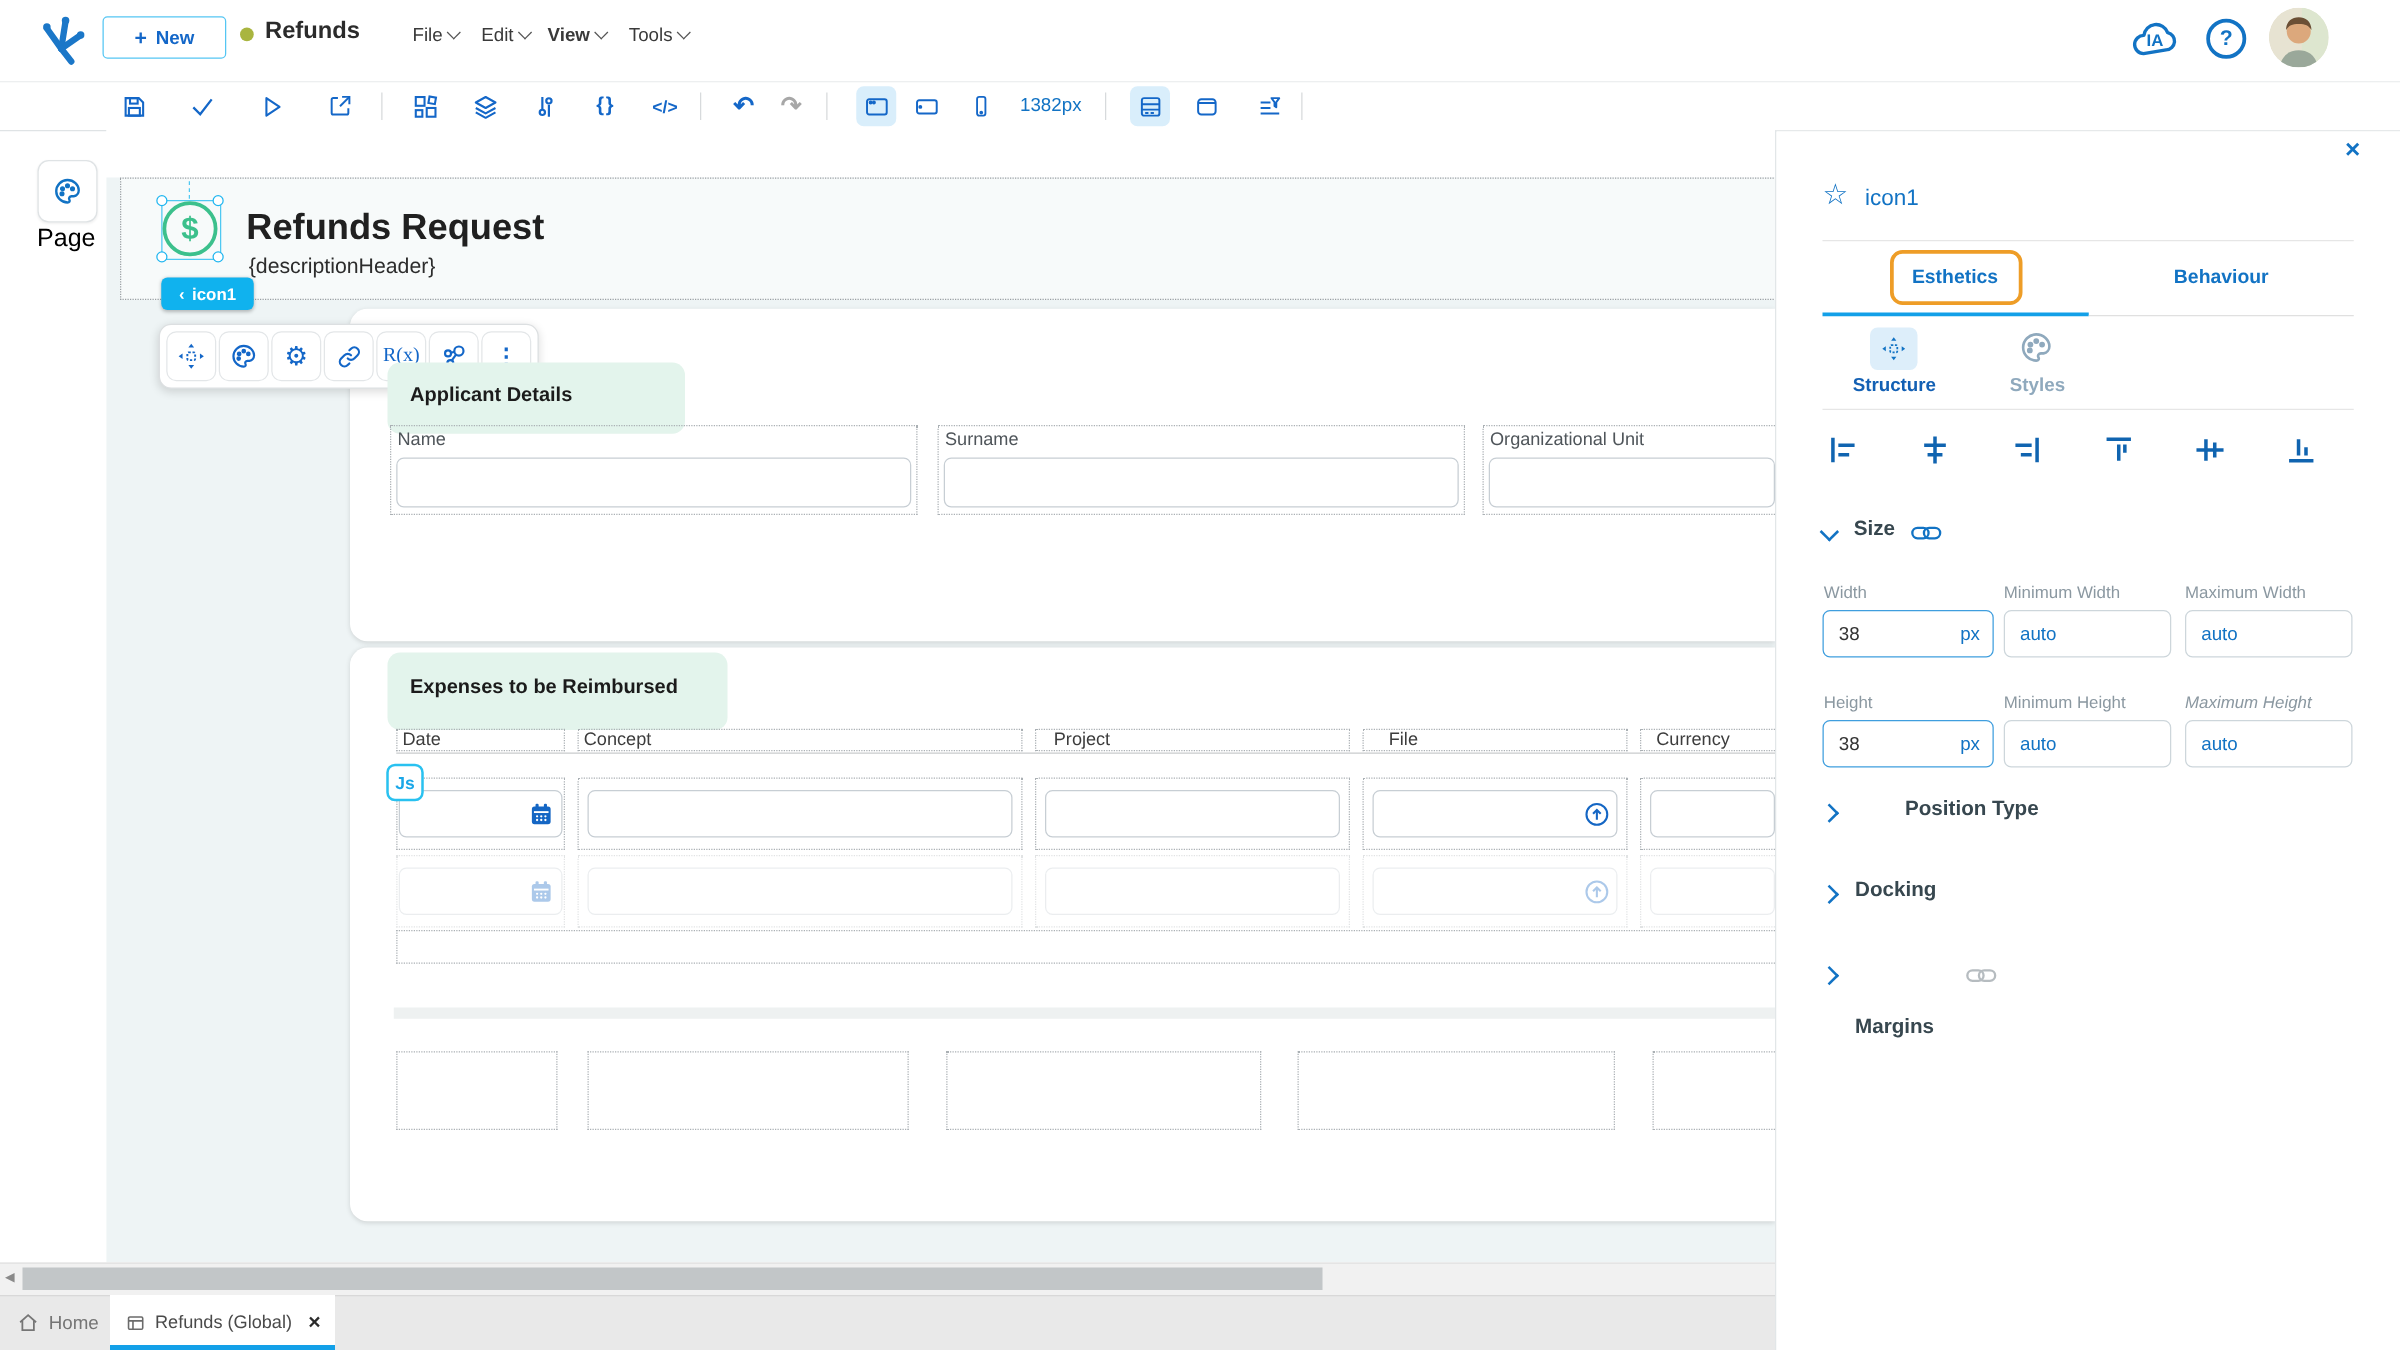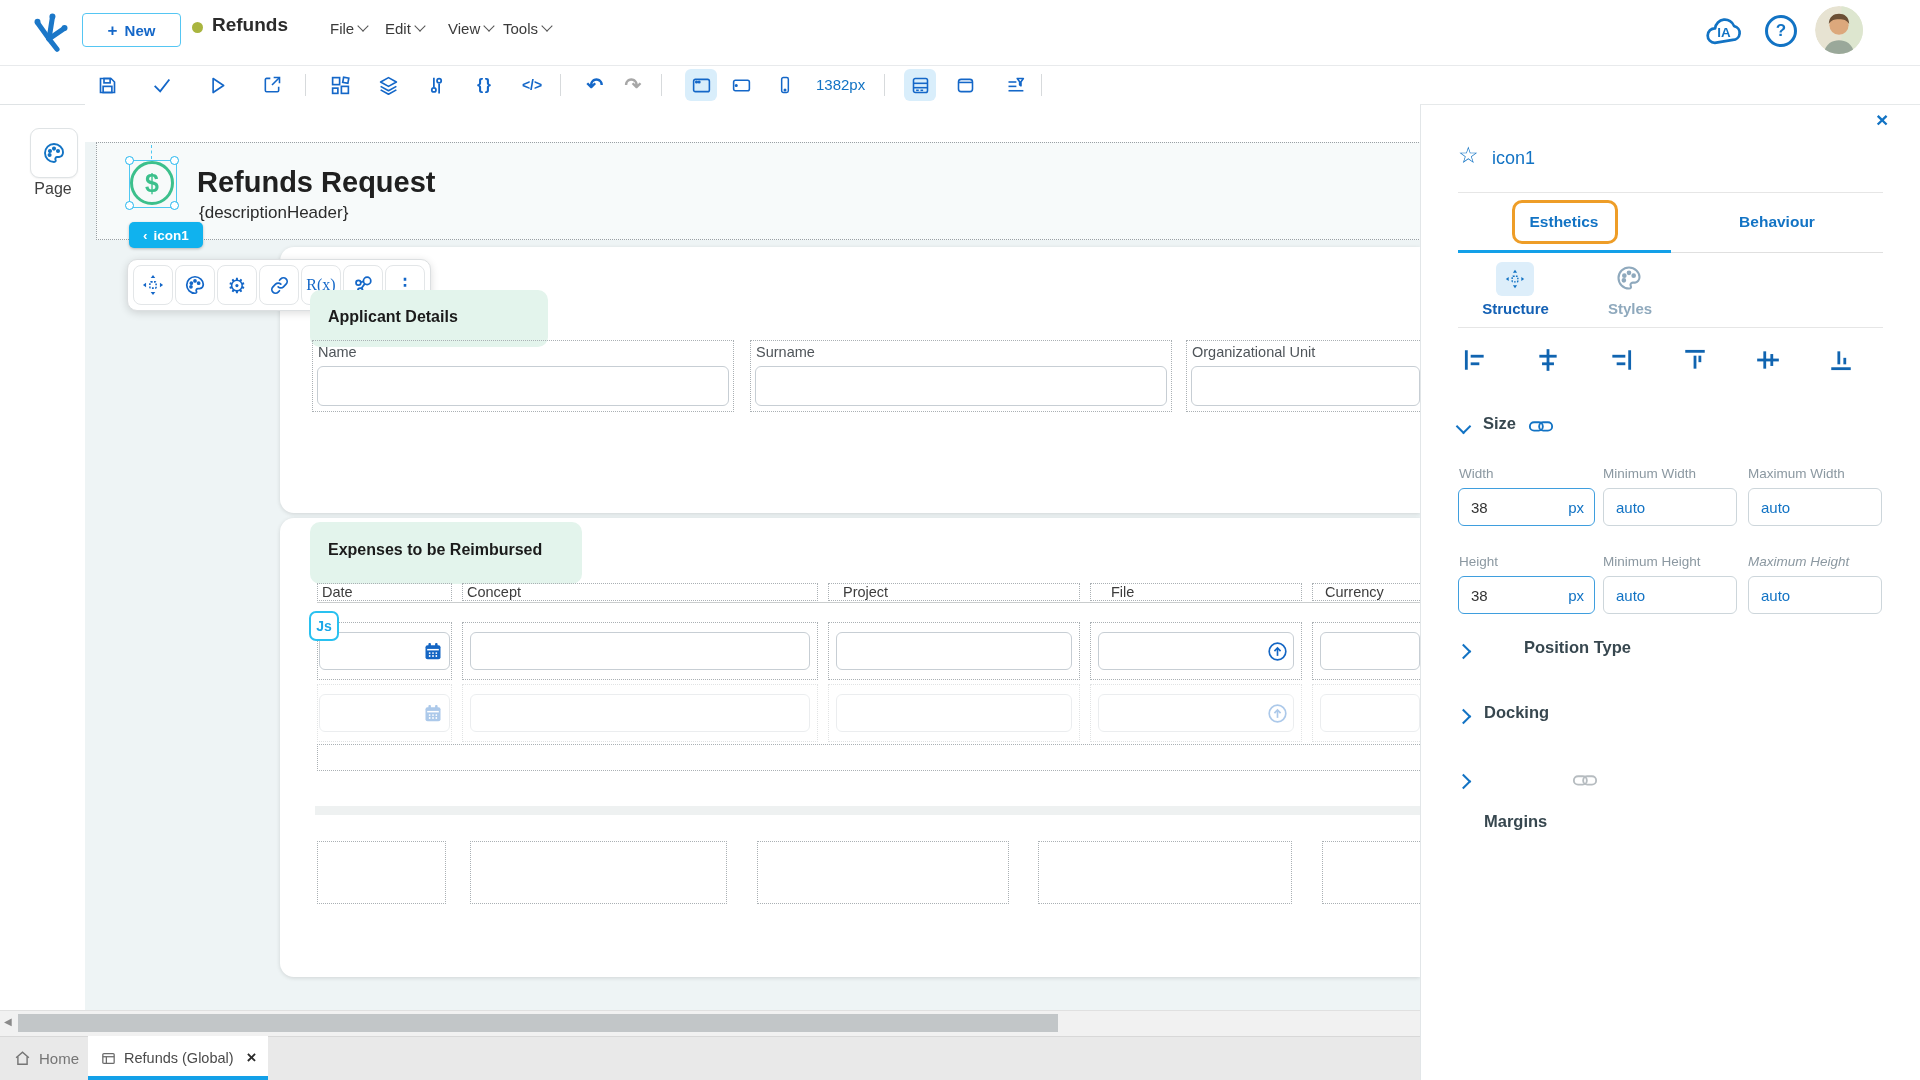--- a/index.html
+++ b/index.html
@@ -21,21 +21,21 @@
   .tbar{left:0;top:66px;width:1920px;height:38px;background:#fff;border-bottom:1px solid #dfe3e5;}
   .ticon{position:absolute;top:3px;width:32px;height:32px;display:flex;align-items:center;justify-content:center;color:#1467c8;cursor:pointer;border-radius:6px;}
   .ticon.gray{color:#a7a7a7;}
   .ticon.hl{background:#d9eefb;}
   .tdiv{position:absolute;top:8px;width:1px;height:22px;background:#d7dadc;}
   .tglyph{font-size:20px;font-weight:bold;line-height:1;}
   .zoomw{position:absolute;top:10px;font-size:15px;color:#1273c4;}
   
   .page-btn{left:30px;top:128px;width:46px;height:48px;background:#fff;border:1px solid #dfe3e5;border-radius:9px;
             display:flex;align-items:center;justify-content:center;color:#1273c4;box-shadow:0 1px 2px rgba(0,0,0,.06);cursor:pointer;}
-  .page-lbl{left:28px;top:180px;width:50px;text-align:center;font-size:16px;color:#404040;}
+  .page-lbl{left:28px;top:180px;width:50px;text-align:center;font-size:20px;color:#000000;}
   
   .viewport{left:85px;top:104px;width:1335px;height:906px;background:#fff;overflow:hidden;}
   .pale{position:absolute;left:0;top:38px;width:1335px;height:868px;background:#eef4f5;}
   .band{position:absolute;left:11px;top:38px;width:1324px;height:96px;background:rgba(255,255,255,.5);
         border-top:1px dotted #9aa0a4;border-bottom:1px dotted #9aa0a4;border-left:1px dotted #9aa0a4;}
   .card{position:absolute;background:#fff;border-radius:14px 0 0 14px;box-shadow:0 1px 4px rgba(0,0,0,.13);}
   .mint{position:absolute;background:#e3f4ec;border-radius:10px;}
   .sect-title{font-size:16px;font-weight:bold;color:#1b1b1b;}
   .dash{position:absolute;border:1px dotted #aab0b4;box-sizing:border-box;}
   .f-label{position:absolute;font-size:14.5px;color:#4f555a;}
@@ -112,21 +112,21 @@
     <div class="abs proj-title">Refunds</div>
 
     <div class="abs menu" style="left:330px;">
       <span>File</span>
         <span class="chev"></span>
     </div>
     <div class="abs menu" style="left:385px;">
       <span>Edit</span>
         <span class="chev"></span>
     </div>
-    <div class="abs menu" style="left:448px;">
+    <div class="abs menu" style="left:438px;font-weight:bold;">
       <span>View</span>
         <span class="chev"></span>
     </div>
     <div class="abs menu" style="left:503px;">
       <span>Tools</span>
         <span class="chev"></span>
     </div>
 
     <div class="abs" style="left:1703px;top:12px;cursor:pointer;">
       <svg width="42" height="38" viewBox="0 0 26 24">

